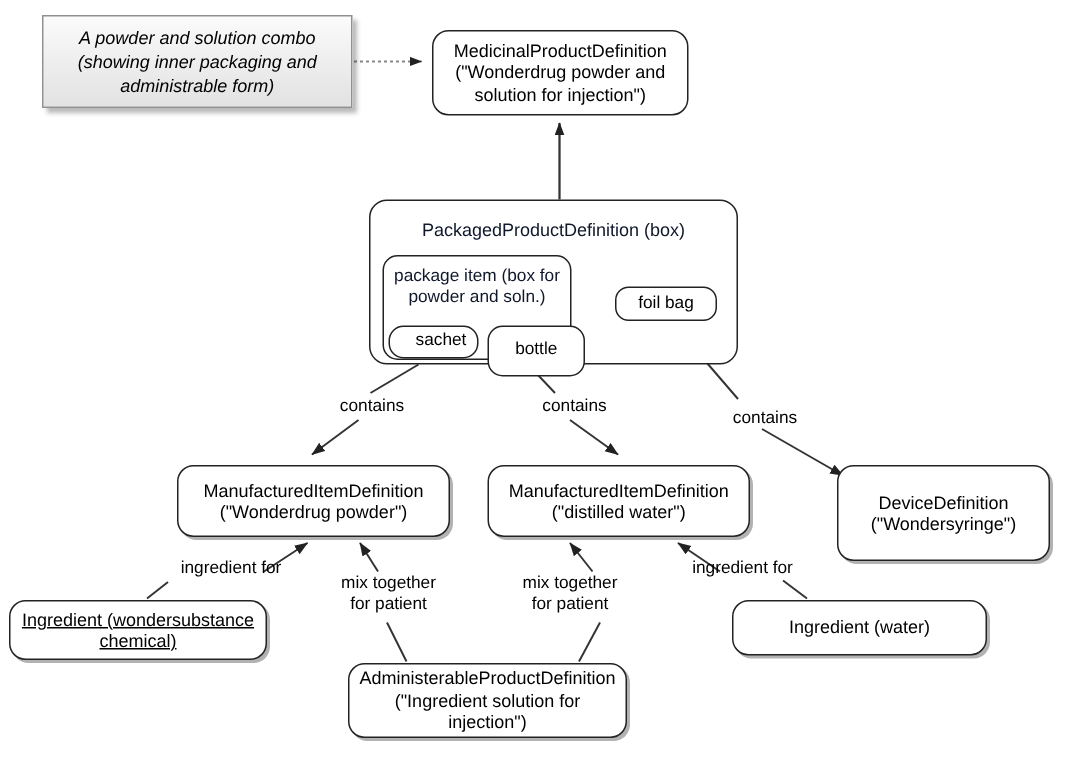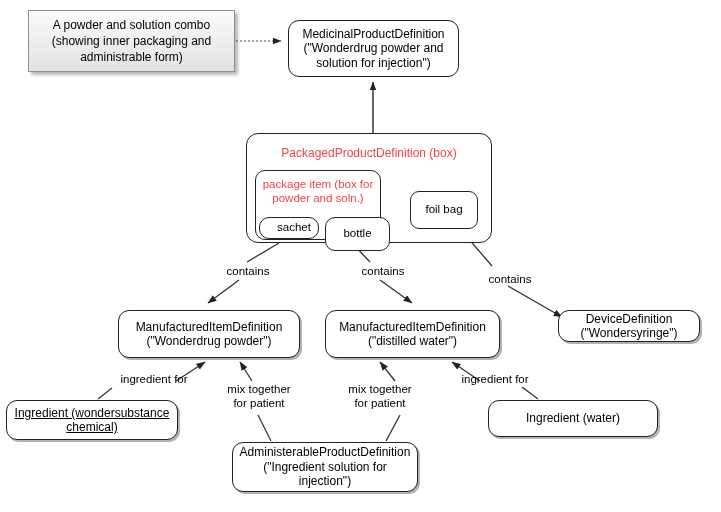--- a/index.html
+++ b/index.html
@@ -50,20 +50,21 @@
     background: linear-gradient(to bottom, #fbfbfb 0%, #ededed 55%, #e2e2e2 100%);
     box-shadow: 3px 3px 3px rgba(0,0,0,0.28);
     display: flex;
     align-items: center;
     justify-content: center;
     text-align: center;
     font-size: 12px;
     line-height: 1.35;
     color: #000000;
     padding: 4px 8px;
+    font-style: italic;
   }
   .edge-label {
     position: absolute;
     font-size: 11.5px;
     color: #000000;
     text-align: center;
     line-height: 1.2;
     white-space: pre-line;
   }
   .container-box {
@@ -71,21 +72,21 @@
     box-sizing: border-box;
     border: 1.6px solid #222222;
     border-radius: 12px;
     background: #ffffff;
   }
   .container-title {
     position: absolute;
     width: 100%;
     text-align: center;
     font-size: 12px;
-    color: #ef4444;
+    color: #0f172a;
   }
 </style>
 </head>
 <body>
 
 <div id="canvas">
 
   <svg class="layer" viewBox="0 0 721 512">
     <defs>
       <marker id="arrowFilled" markerWidth="9" markerHeight="9" refX="8" refY="3.2" orient="auto" markerUnits="userSpaceOnUse">
@@ -162,39 +163,39 @@
   </div>
 
   <div class="node pill" style="left:259px; top:217px; width:60px; height:22px; font-size:11.5px;padding-left:16px;">
     <span>sachet</span>
   </div>
 
   <div class="node pill" style="left:325px; top:217px; width:65px; height:34px; font-size:11.5px;">
     <span>bottle</span>
   </div>
 
-  <div class="node rounded-sm" style="left:410px; top:191px; width:68px; height:38px; font-size:11.5px;">
+  <div class="node rounded-sm" style="left:410px; top:191px; width:68px; height:23px; font-size:11.5px;">
     <span>foil bag</span>
   </div>
 
   <div class="edge-label" style="left:208px; top:265px; width:80px;">contains</div>
   <div class="edge-label" style="left:343px; top:265px; width:80px;">contains</div>
   <div class="edge-label" style="left:470px; top:273px; width:80px;">contains</div>
 
   <div class="node rounded shadow-node" style="left:118px; top:310px; width:182px; height:48px;">
     <span style="white-space:pre-line;">ManufacturedItemDefinition
 ("Wonderdrug powder")</span>
   </div>
 
   <div class="node rounded shadow-node" style="left:325px; top:310px; width:175px; height:48px;">
     <span style="white-space:pre-line;">ManufacturedItemDefinition
 ("distilled water")</span>
   </div>
 
-  <div class="node rounded shadow-node" style="left:558px; top:310px; width:142px; height:32px;">
+  <div class="node rounded shadow-node" style="left:558px; top:310px; width:142px; height:64px;">
     <span style="white-space:pre-line;">DeviceDefinition
 ("Wondersyringe")</span>
   </div>
 
   <div class="edge-label" style="left:104px; top:373px; width:100px;">ingredient for</div>
   <div class="edge-label" style="left:216px; top:383px; width:86px;">mix together
 for patient</div>
   <div class="edge-label" style="left:337px; top:383px; width:86px;">mix together
 for patient</div>
   <div class="edge-label" style="left:445px; top:373px; width:100px;">ingredient for</div>

